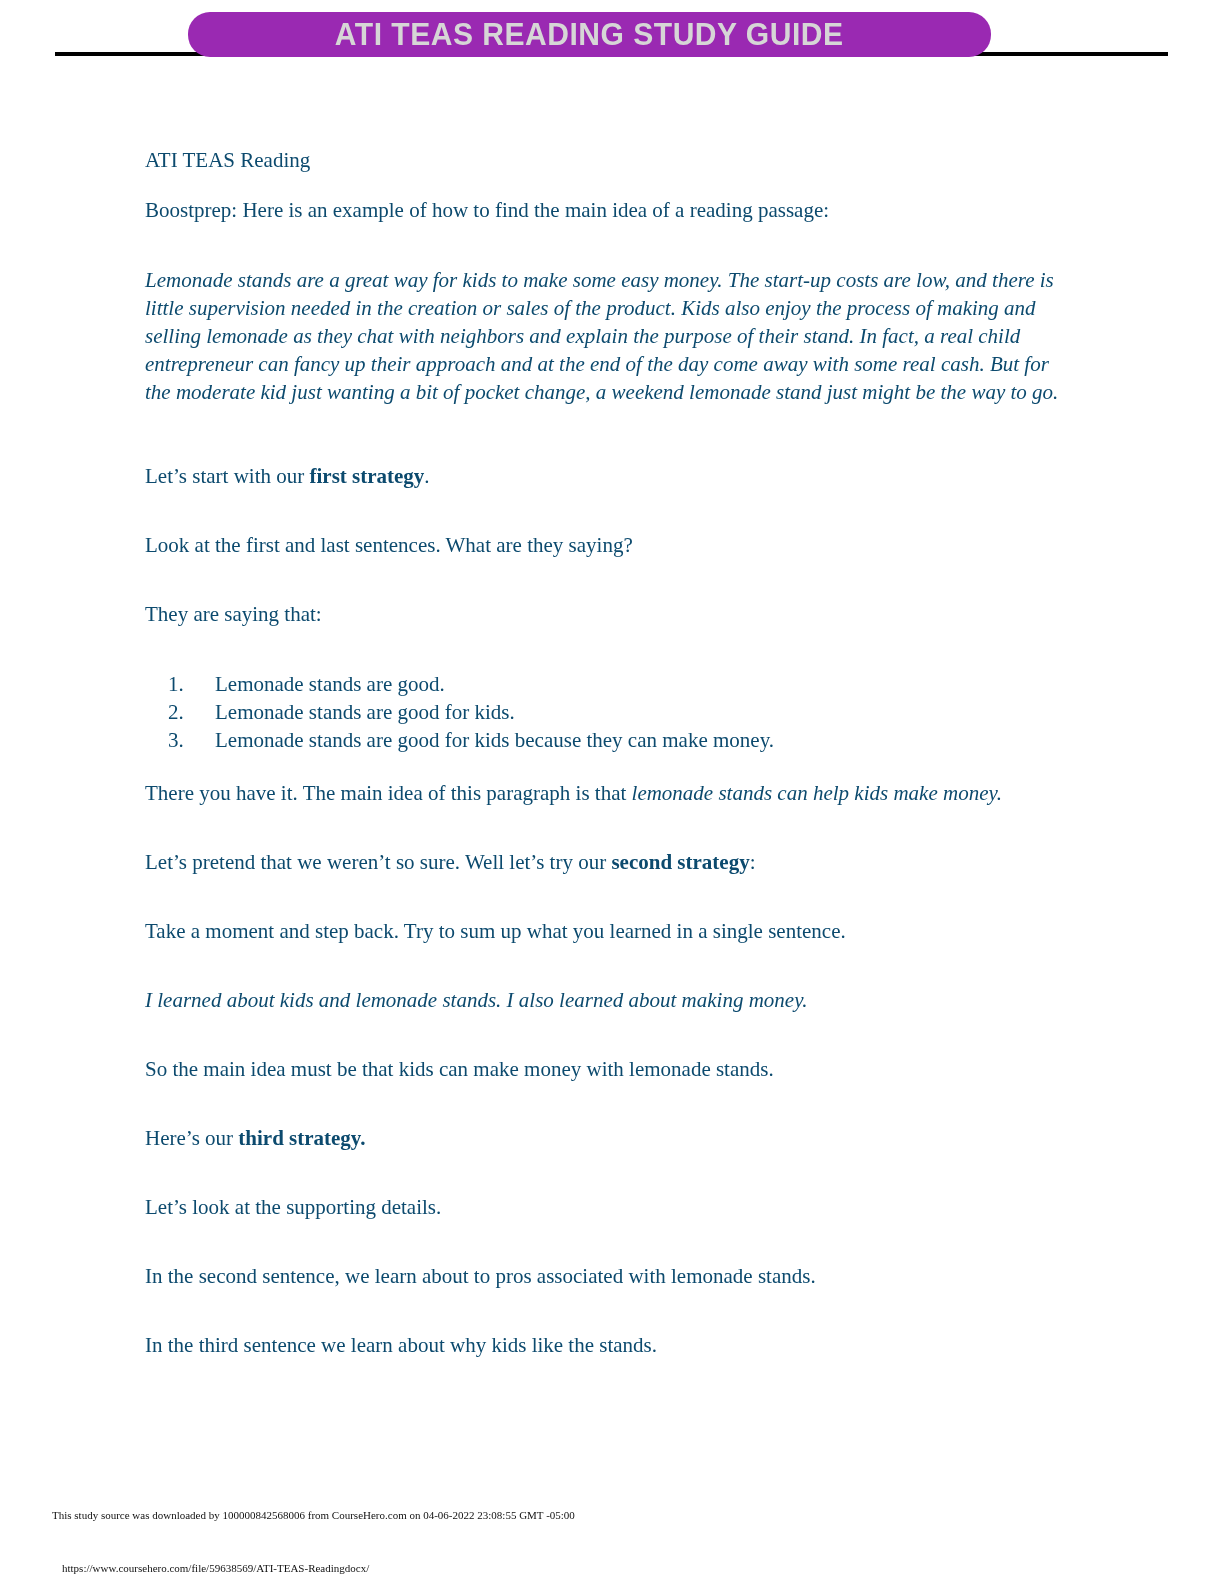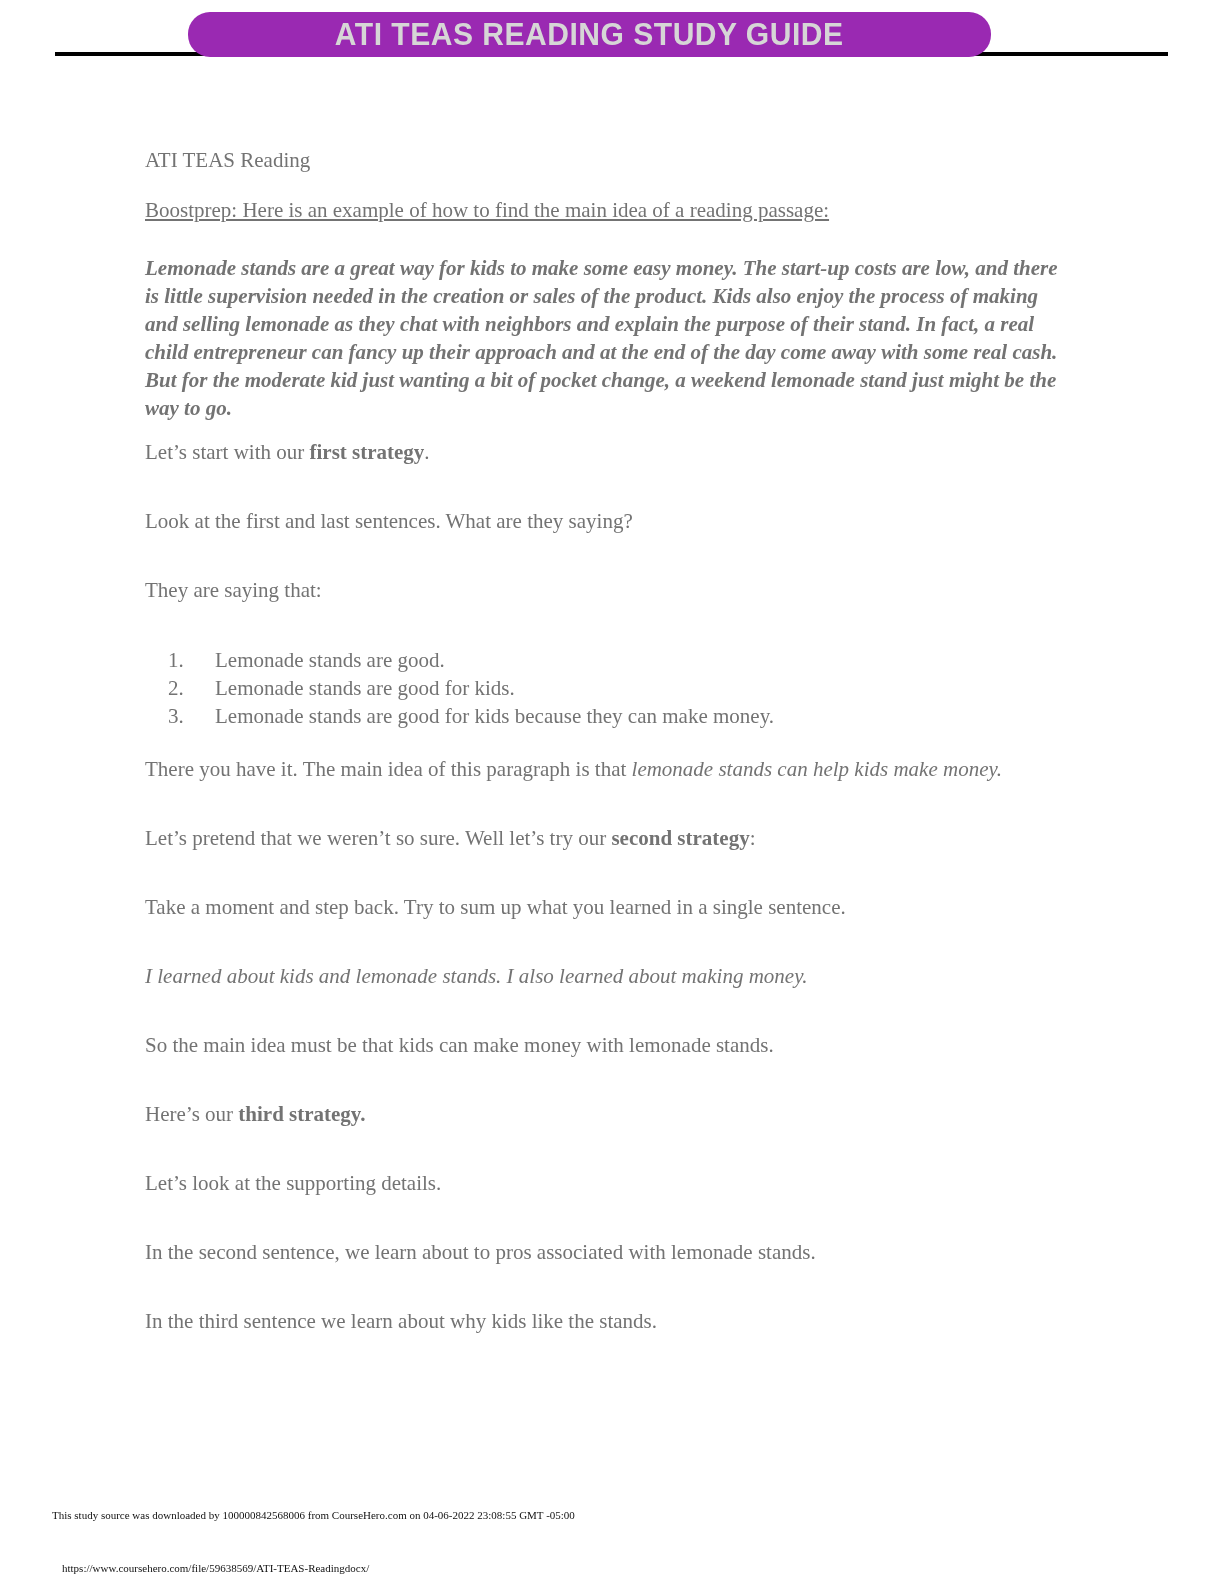--- a/index.html
+++ b/index.html
@@ -33,26 +33,26 @@
     letter-spacing: 0.5px;
     white-space: nowrap;
     transform: scaleX(0.97);
   }
   .doc {
     position: absolute;
     left: 145px; top: 146px;
     width: 920px;
     font-size: 21px;
     line-height: 28px;
-    color: #737373;
+    color: #0c4a6e;
   }
   .doc p { margin: 0 0 41px 0; }
   p.title-line  { margin-bottom: 22px; }
-  p.intro-line  { margin-bottom: 30px; text-decoration: underline; }
-  p.passage     { margin-bottom: 16px; font-style: italic; font-weight: bold; }
+  p.intro-line  { margin-bottom: 42px; }
+  p.passage     { margin-bottom: 56px; font-style: italic; }
   p.saying-line { margin-bottom: 42px; }
   p.there-line  { }
   .italic { font-style: italic; }
   strong { font-weight: bold; }
   ol.idea-list {
     list-style: none;
     margin: 0 0 25px 0;
   }
   ol.idea-list li { display: flex; line-height: 28px; }
   ol.idea-list .num {

